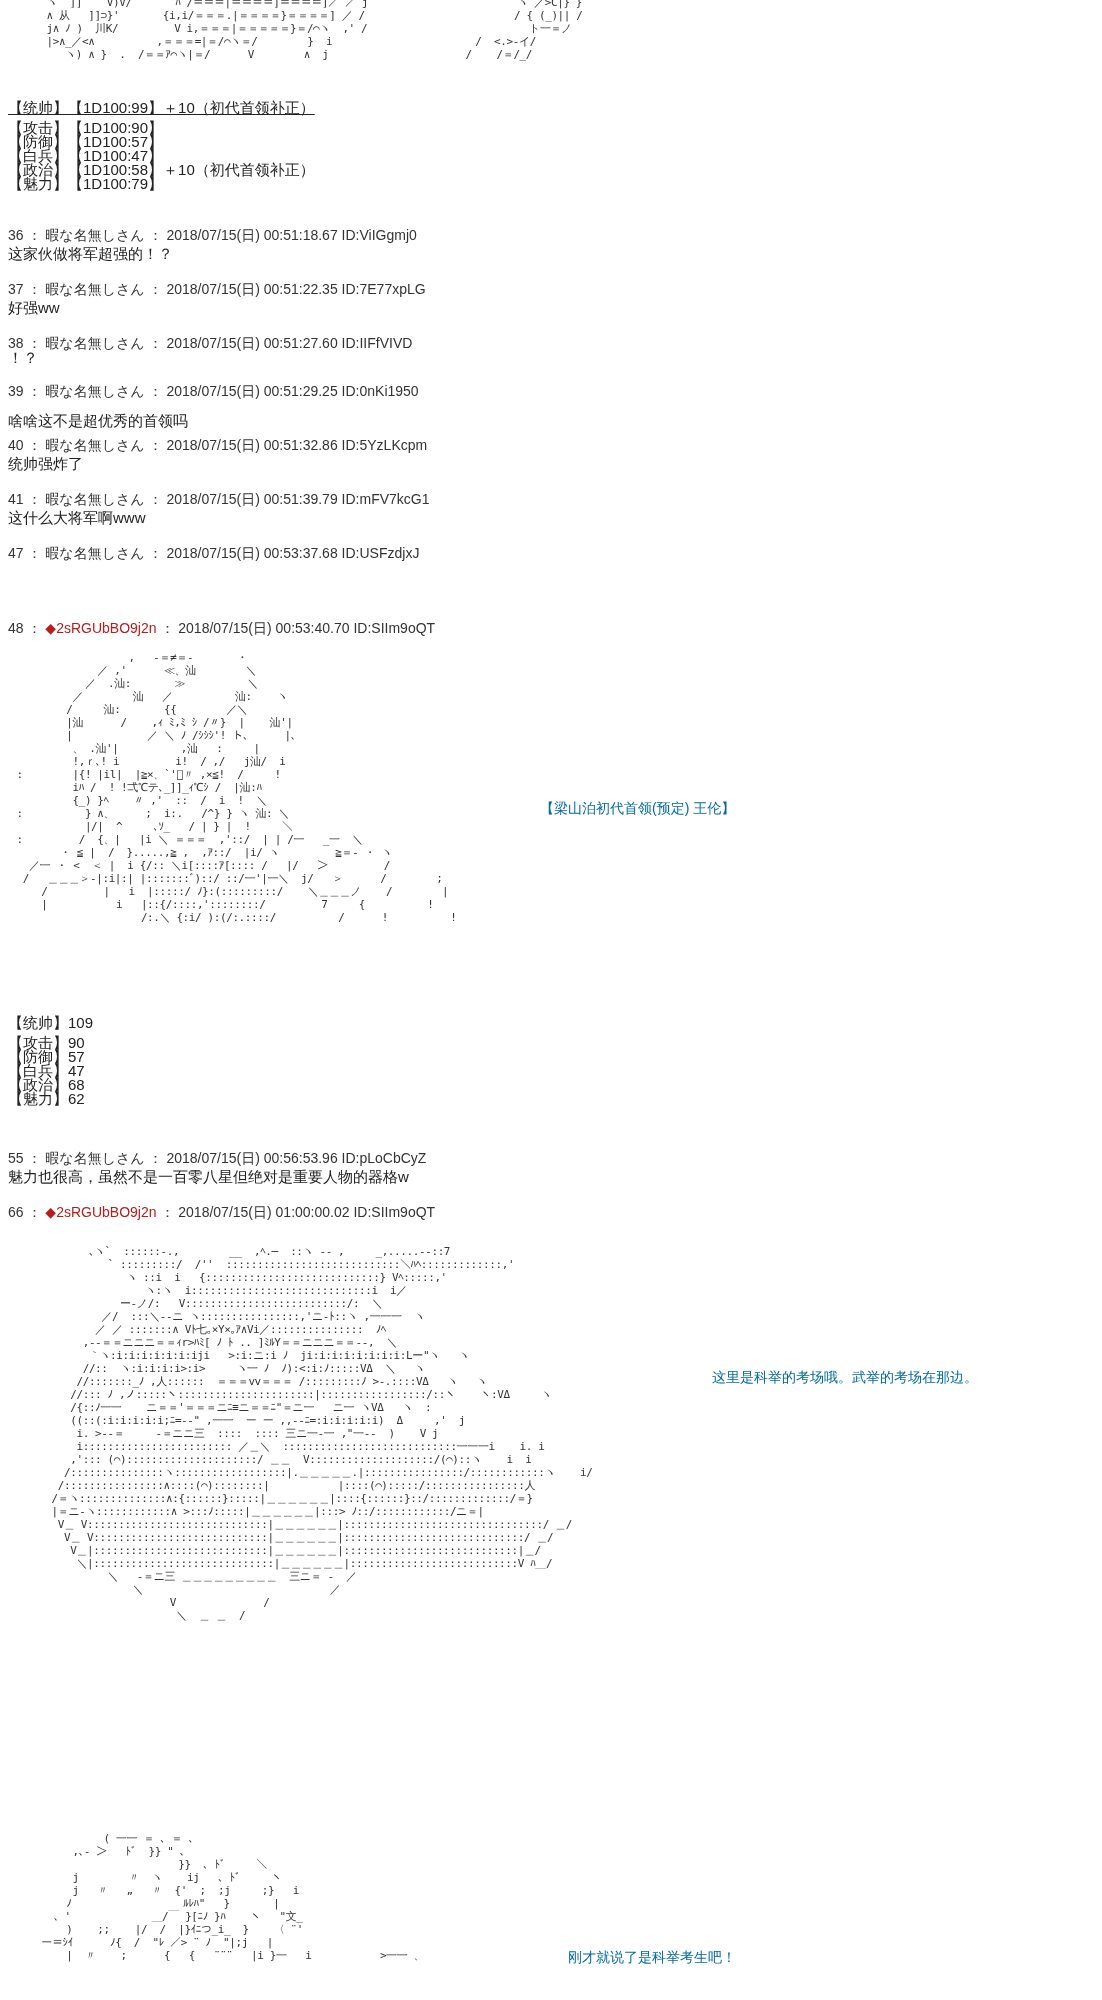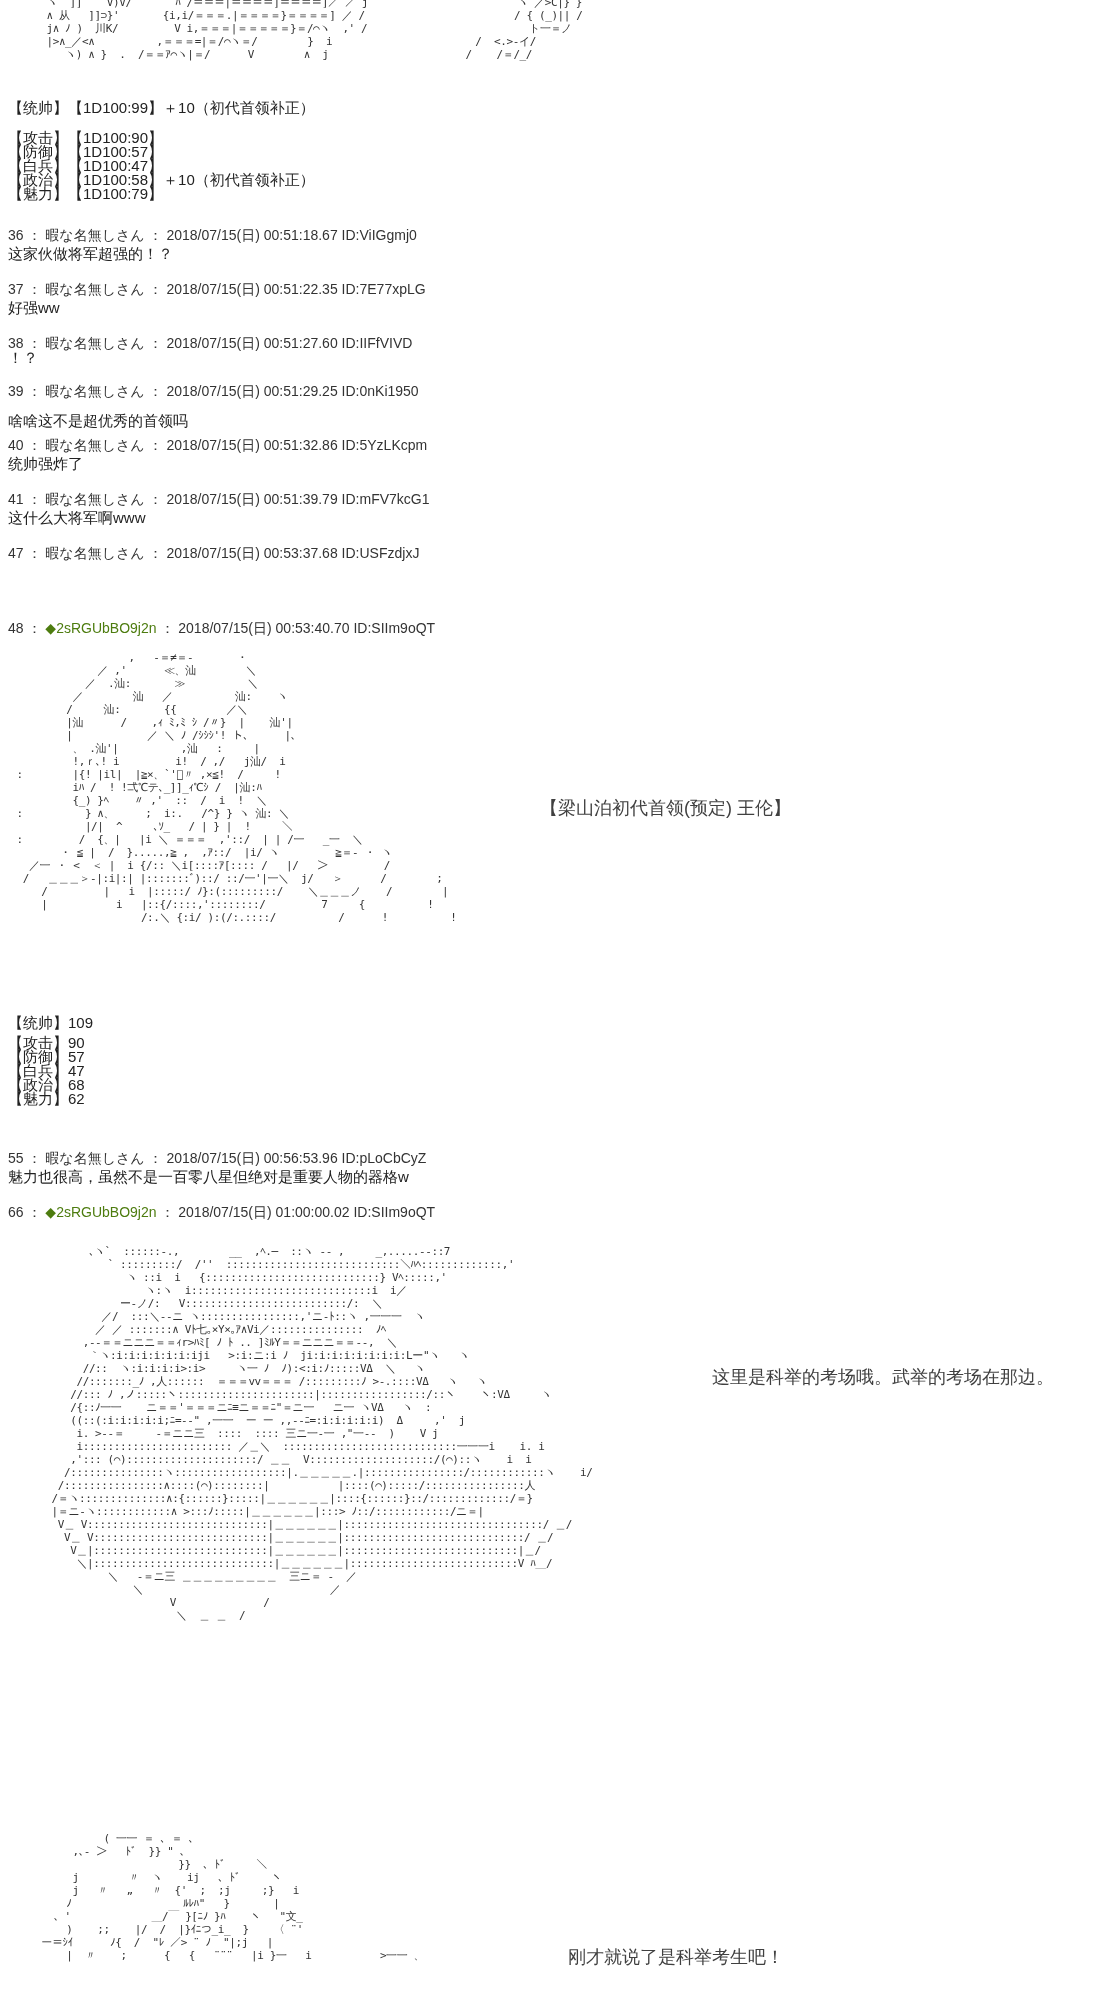--- a/index.html
+++ b/index.html
@@ -13,34 +13,34 @@
   .aa {
     position: absolute; white-space: pre; margin: 0;
     font-family: "DejaVu Sans Mono", "Liberation Mono", monospace;
     font-size: 11px; line-height: 13px; color: #333333;
     letter-spacing: -0.4px;
   }
   .stats .line { line-height: 14px; }
   .post { position: absolute; left: 8px; }
   .post .hdr { white-space: pre; font-size: 14px; color: #333333; }
   .post .body { white-space: pre; font-size: 15px; margin-top: 4px; line-height: 19px; }
-  .trip { color: #4d7c0f; }
-  .caption { position: absolute; white-space: pre; font-size: 18px; color: #404040; }
+  .trip { color: #b91c1c; }
+  .caption { position: absolute; white-space: pre; font-size: 14px; color: #0369a1; }
 </style>
 </head>
 <body>
 
 <pre class="aa" style="left:34px; top:-4px;">  ヽ  ]]    V)V/       ﾊ /＝＝＝|＝＝＝＝]＝＝＝＝]／ ／ j                        ヽ ／&gt;C|} }
   ∧ 从   ]]⊃}'       {i,i/＝＝＝.|＝＝＝＝}＝＝＝＝] ／ /                        / { (_)|| /
   j∧ ﾉ )  川K/         V i,＝＝＝|＝＝＝＝＝}＝/⌒ヽ  ,' /                          ト一＝ノ
   |&gt;∧_／&lt;∧          ,＝＝＝=|＝/⌒ヽ＝/        }  i                       /  &lt;.&gt;-イ/
      ヽ) ∧ }  .  /＝＝ｱ⌒ヽ|＝/      V        ∧  j                      /    /＝/_/</pre>
 
 <div class="abs stats" style="left:8px; top:101px;">
-  <div class="line" style="margin-bottom:16px;"><span>【统帅】</span><span>【1D100:99】</span><span>＋10（初代首领补正）</span></div>
+  <div class="line" style="margin-bottom:6px;text-decoration:underline;"><span>【统帅】</span><span>【1D100:99】</span><span>＋10（初代首领补正）</span></div>
   <div class="line"><span>【攻击】</span><span>【1D100:90】</span></div>
   <div class="line"><span>【防御】</span><span>【1D100:57】</span></div>
   <div class="line"><span>【白兵】</span><span>【1D100:47】</span></div>
   <div class="line"><span>【政治】</span><span>【1D100:58】</span><span>＋10（初代首领补正）</span></div>
   <div class="line"><span>【魅力】</span><span>【1D100:79】</span></div>
 </div>
 
 <div class="post" style="top:228px;">
   <div class="hdr"><span>36</span> <span>：</span> <span>暇な名無しさん</span> <span>：</span> <span>2018/07/15(日) 00:51:18.67</span> <span>ID:ViIGgmj0</span></div>
   <div class="body" style="margin-top:1px;">这家伙做将军超强的！？</div>

